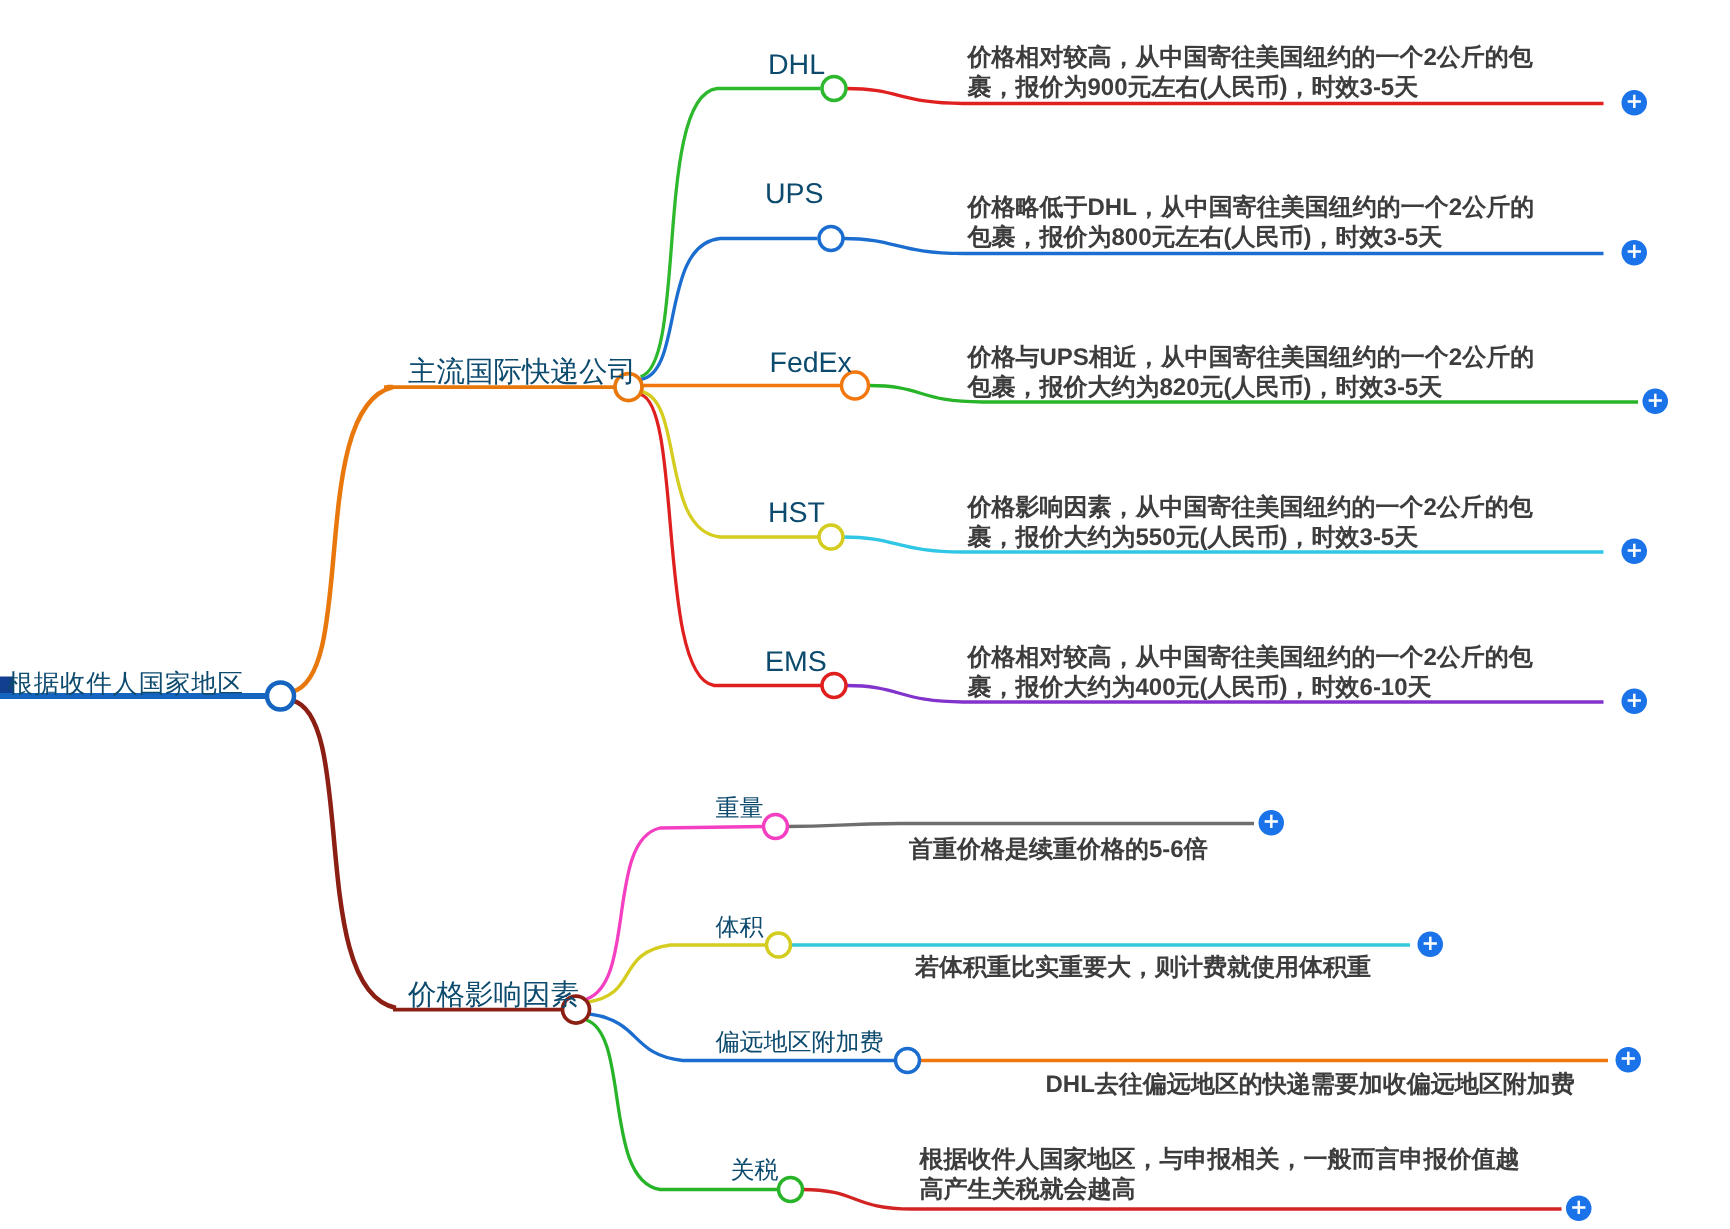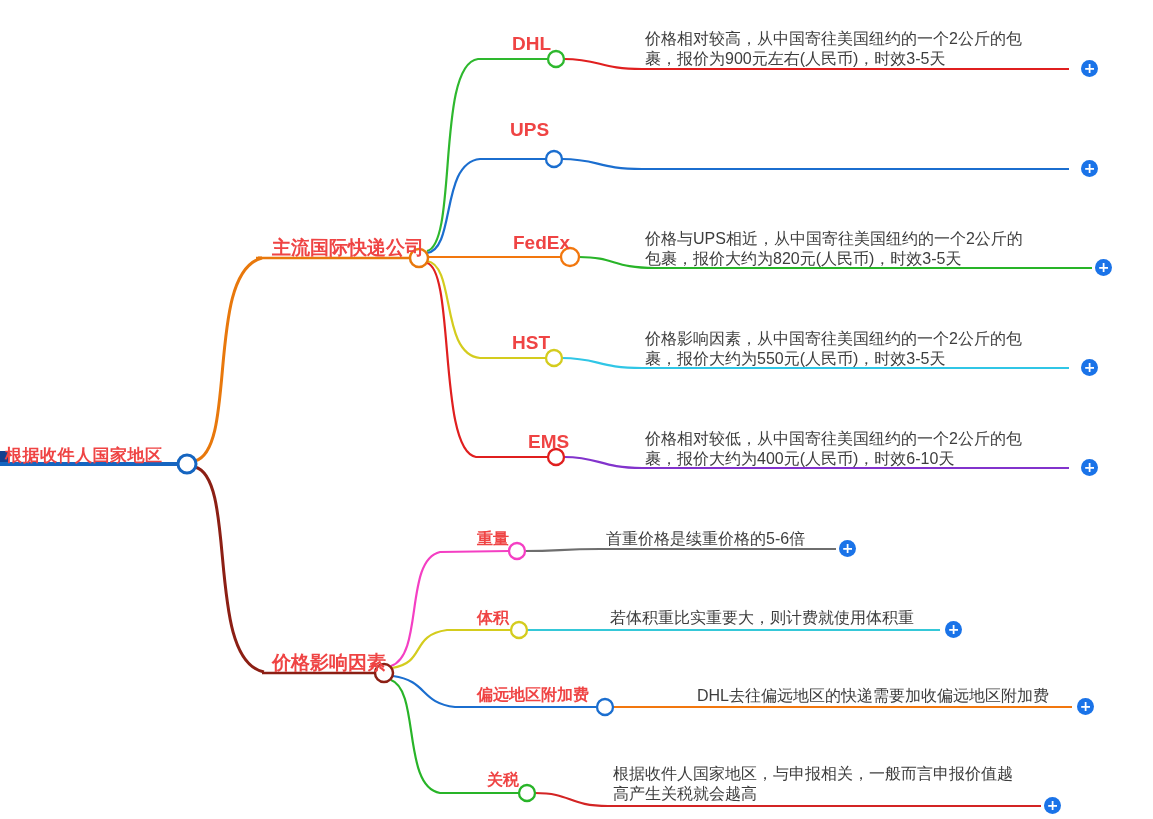--- a/index.html
+++ b/index.html
@@ -1,27 +1,27 @@
 <!DOCTYPE html>
 <html><head>
 <meta charset="utf-8">
 <style>
   html,body{margin:0;padding:0;background:#fff;}
   #canvas{
     position:relative;width:1153px;height:819px;background:#ffffff;overflow:hidden;
     font-family:"Liberation Sans","DejaVu Sans",sans-serif;
   }
   svg.connectors{position:absolute;left:0;top:0;}
-  .label{position:absolute;font-weight:bold;color:#ef4444;white-space:nowrap;}
+  .label{position:absolute;font-weight:normal;color:#0c4a6e;white-space:nowrap;}
   .root-label{font-size:17px;letter-spacing:.5px;}
   .branch-label{font-size:19px;}
   .child-label-lat{font-size:19px;}
   .child-label-cjk{font-size:16px;text-align:center;}
-  .detail{position:absolute;font-size:16px;line-height:20px;color:#3d3d3d;font-weight:normal;}
-  .nowrap{white-space:nowrap;}
+  .detail{position:absolute;font-size:16px;line-height:20px;color:#3d3d3d;font-weight:bold;}
+  .nowrap{white-space:nowrap;margin-top:28px;}
   .plus{
     position:absolute;width:17px;height:17px;border-radius:50%;
     background:#1a73e8;color:#fff;text-align:center;
     font:bold 14px/16px "DejaVu Sans",sans-serif;cursor:pointer;
   }
 </style>
 </head>
 <body>
 
 <div id="canvas">
@@ -79,31 +79,32 @@
   </svg>
 
   <div class="label root-label" style="left:5px;top:444px">根据收件人国家地区</div>
   <div class="label branch-label" style="left:272px;top:235px">主流国际快递公司</div>
   <div class="label branch-label" style="left:272px;top:650px">价格影响因素</div>
 
   <div class="label child-label-lat" style="left:512px;top:33px">DHL</div>
   <div class="label child-label-lat" style="left:510px;top:119px">UPS</div>
   <div class="label child-label-lat" style="left:513px;top:232px">FedEx</div>
   <div class="label child-label-lat" style="left:512px;top:332px">HST</div>
-  <div class="label child-label-lat" style="left:528px;top:431px">EMS</div>
+  <div class="label child-label-lat" style="left:510px;top:431px">EMS</div>
 
   <div class="label child-label-cjk" style="left:477px;top:529px">重量</div>
   <div class="label child-label-cjk" style="left:477px;top:608px">体积</div>
   <div class="label child-label-cjk" style="left:477px;top:685px">偏远地区附加费</div>
   <div class="label child-label-cjk" style="left:487px;top:770px">关税</div>
 
   <div class="detail" style="left:645px;top:29px;width:392px">价格相对较高，从中国寄往美国纽约的一个2公斤的包裹，报价为900元左右(人民币)，时效3-5天</div>
+  <div class="detail" style="left:645px;top:129px;width:392px">价格略低于DHL，从中国寄往美国纽约的一个2公斤的包裹，报价为800元左右(人民币)，时效3-5天</div>
   <div class="detail" style="left:645px;top:229px;width:392px">价格与UPS相近，从中国寄往美国纽约的一个2公斤的包裹，报价大约为820元(人民币)，时效3-5天</div>
   <div class="detail" style="left:645px;top:329px;width:392px">价格影响因素，从中国寄往美国纽约的一个2公斤的包裹，报价大约为550元(人民币)，时效3-5天</div>
-  <div class="detail" style="left:645px;top:429px;width:392px">价格相对较低，从中国寄往美国纽约的一个2公斤的包裹，报价大约为400元(人民币)，时效6-10天</div>
+  <div class="detail" style="left:645px;top:429px;width:392px">价格相对较高，从中国寄往美国纽约的一个2公斤的包裹，报价大约为400元(人民币)，时效6-10天</div>
 
   <div class="detail nowrap" style="left:606px;top:529px">首重价格是续重价格的5-6倍</div>
   <div class="detail nowrap" style="left:610px;top:608px">若体积重比实重要大，则计费就使用体积重</div>
   <div class="detail" style="left:613px;top:764px;width:415px">根据收件人国家地区，与申报相关，一般而言申报价值越高产生关税就会越高</div>
   <div class="detail nowrap" style="left:697px;top:686px">DHL去往偏远地区的快递需要加收偏远地区附加费</div>
 
   <div class="plus" style="left:1081px;top:60px">+</div>
   <div class="plus" style="left:1081px;top:160px">+</div>
   <div class="plus" style="left:1095px;top:259px">+</div>
   <div class="plus" style="left:1081px;top:359px">+</div>

